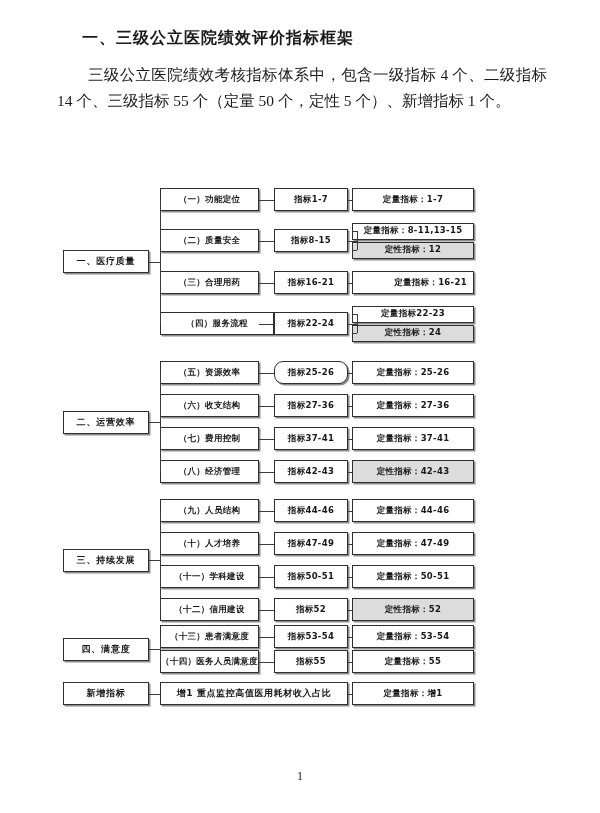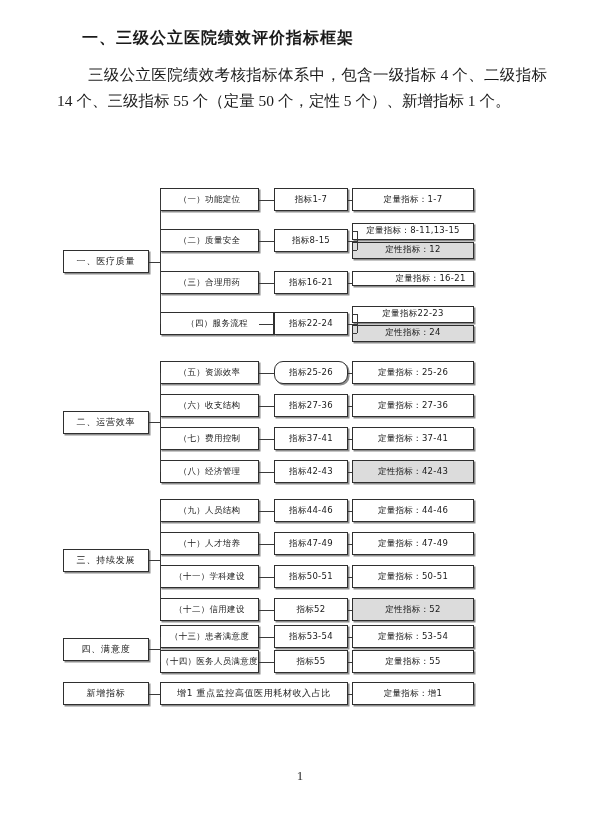--- a/index.html
+++ b/index.html
@@ -29,21 +29,21 @@
   }
 
   
   #diagram{position:absolute;left:0;top:0;width:600px;height:813px;}
   .node{
     position:absolute;box-sizing:border-box;
     border:1.2px solid #2f2f2f;
     background:#ffffff;
     display:flex;align-items:center;justify-content:center;
     font-family:"DejaVu Sans","Liberation Sans",sans-serif;
-    font-size:8.5px;font-weight:normal;color:#171717;
+    font-size:8.5px;font-weight:bold;color:#171717;
     letter-spacing:.3px;
     box-shadow:1.5px 1.5px 0 0 #8d8d8d;
     white-space:nowrap;
   }
   .node.lvl1{font-size:9px;letter-spacing:.8px;}
   .node.gray{background:#dcdcdc;}
   .node.wide{font-size:9px;letter-spacing:.6px;}
   .conn{position:absolute;background:#3a3a3a;}
   .conn.h{height:1.2px;}
   .conn.v{width:1.2px;}
@@ -67,21 +67,21 @@
       <div class="conn h" style="left: 259px; top: 240.5px; width: 15px;"></div>
       <div class="node" style="left: 352px; top: 222.5px; width: 122px; height: 17px;">定量指标：8-11,13-15</div>
       <div class="node gray" style="left: 352px; top: 241.5px; width: 122px; height: 17px;">定性指标：12</div>
       <div class="conn h" style="left: 348px; top: 240.5px; width: 9px;"></div>
       <div class="conn v" style="left: 357px; top: 231px; height: 19px;"></div>
       <div class="conn h" style="left: 352px; top: 231px; width: 5px;"></div>
       <div class="conn h" style="left: 352px; top: 250px; width: 5px;"></div>
       <div class="node" style="left: 160px; top: 271px; width: 99px; height: 23px;">（三）合理用药</div>
       <div class="node" style="left: 274px; top: 271px; width: 74px; height: 23px;">指标16-21</div>
       <div class="conn h" style="left: 259px; top: 282.5px; width: 15px;"></div>
-      <div class="node" style="left: 352px; top: 271px; width: 122px; height: 15px; padding-left: 35px;">定量指标：16-21</div>
+      <div class="node" style="left: 352px; top: 271px; width: 122px; height: 23px; padding-left: 35px;">定量指标：16-21</div>
       <div class="conn h" style="left: 348px; top: 282.5px; width: 4px;"></div>
       <div class="node" style="left: 160px; top: 312px; width: 114px; height: 23px;">（四）服务流程</div>
       <div class="node" style="left: 274px; top: 312px; width: 74px; height: 23px; text-align: right;">指标22-24</div>
       <div class="conn h" style="left: 259px; top: 323.5px; width: 15px;"></div>
       <div class="node" style="left: 352px; top: 305.5px; width: 122px; height: 17px;">定量指标22-23</div>
       <div class="node gray" style="left: 352px; top: 324.5px; width: 122px; height: 17px;">定性指标：24</div>
       <div class="conn h" style="left: 348px; top: 323.5px; width: 9px;"></div>
       <div class="conn v" style="left: 357px; top: 314px; height: 19px;"></div>
       <div class="conn h" style="left: 352px; top: 314px; width: 5px;"></div>
       <div class="conn h" style="left: 352px; top: 333px; width: 5px;"></div>

